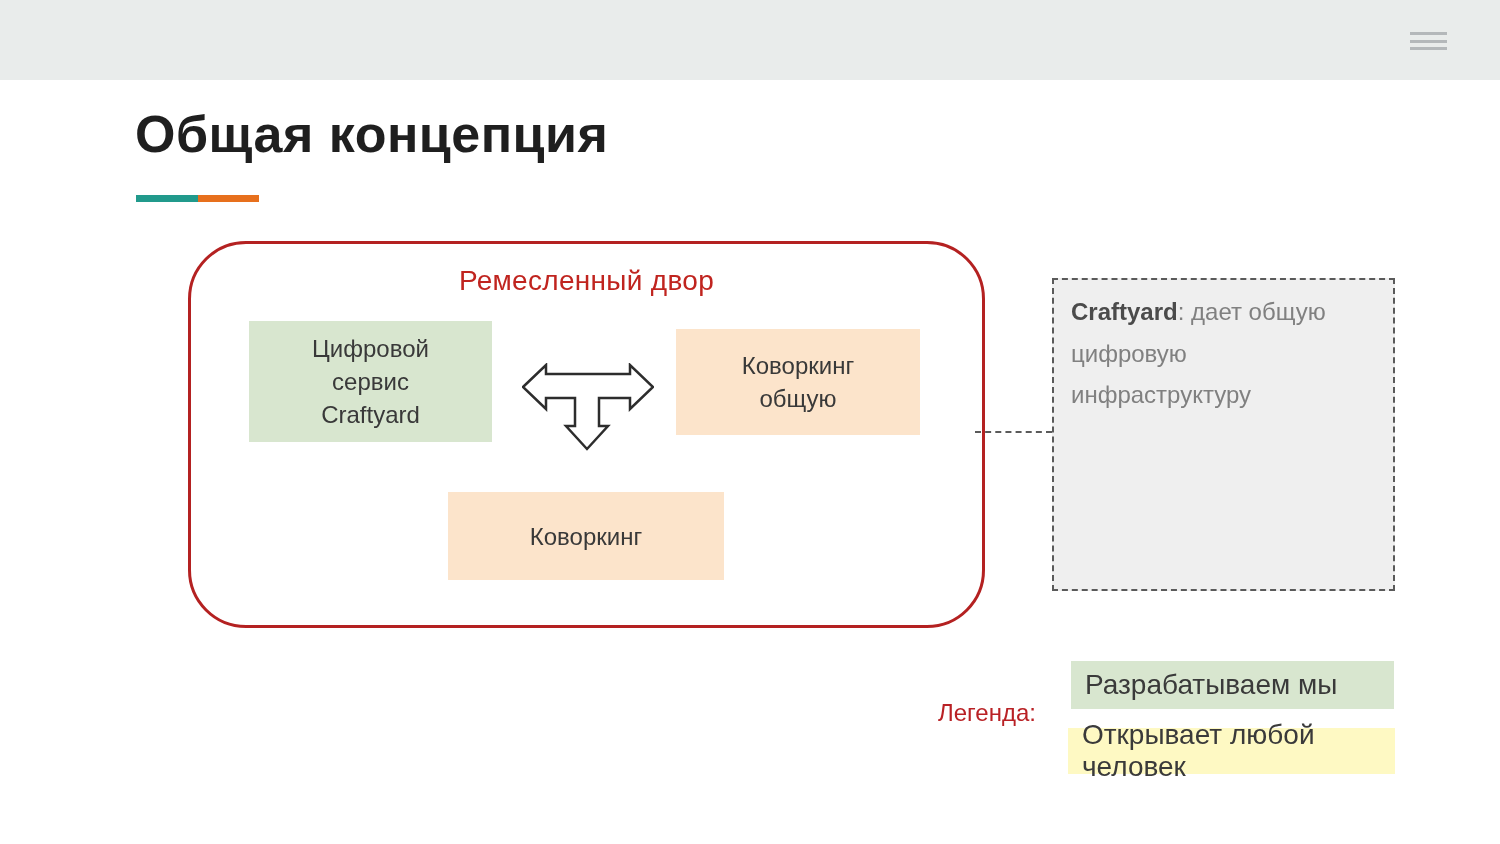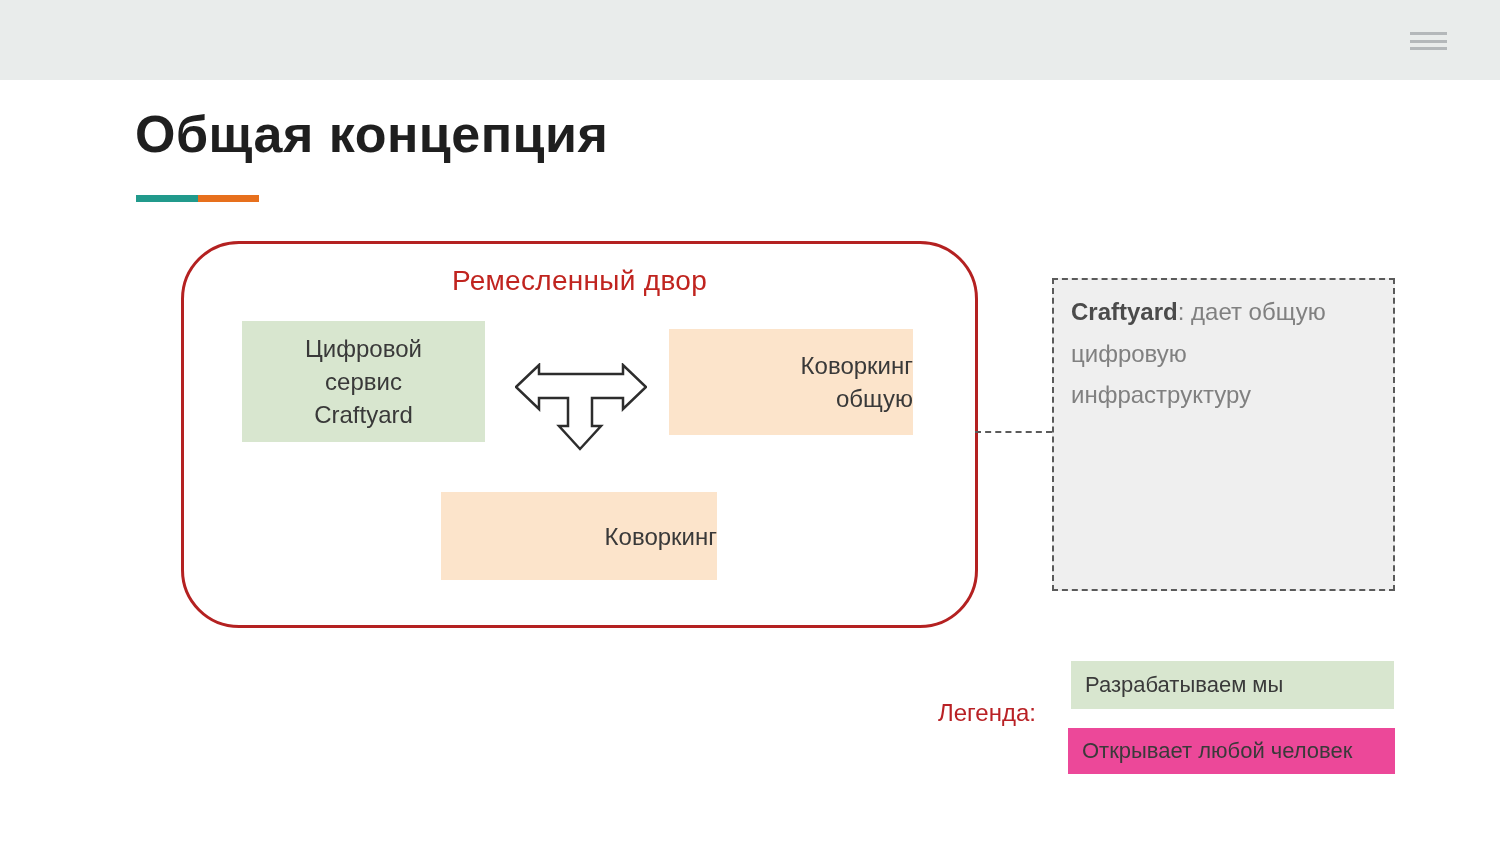--- a/index.html
+++ b/index.html
@@ -37,41 +37,41 @@
   .accent-bar {
     position: absolute; left: 136px; top: 195px;
     width: 123px; height: 7px;
     display: flex;
   }
   .accent-bar .teal   { width: 62px; height: 100%; background: #219a8c; }
   .accent-bar .orange { width: 61px; height: 100%; background: #e7701d; }
 
   
   .craftyard {
-    position: absolute; left: 181px; top: 241px;
+    position: absolute; left: 188px; top: 241px;
     width: 797px; height: 387px;
     border: 3px solid #b42121;
     border-radius: 58px;
     background: #ffffff;
   }
   .cy-title {
     position: absolute; left: 0; top: 21px; width: 100%;
     text-align: center;
     font-size: 28px; color: #c0241f; font-weight: 500;
     letter-spacing: 0.3px;
   }
   .node {
     position: absolute;
     display: flex; flex-direction: column;
     justify-content: center; text-align: center;
     font-size: 24px; color: #393939;
   }
   .node div { line-height: 33px; }
   .node-green  { background: #d8e6cf; }
-  .node-orange { background: #fce4cb; text-align: right; }
+  .node-orange { background: #fce4cb; }
   .node-digital   { left: 58px;  top: 77px;  width: 243px; height: 121px; }
   .node-centers   { left: 485px; top: 85px;  width: 244px; height: 106px; }
   .node-workshops { left: 257px; top: 248px; width: 276px; height: 88px;  }
 
   .arrow3 {
     position: absolute; left: 331px; top: 119px;
     width: 132px; height: 88px;
   }
 
   
@@ -93,29 +93,29 @@
 
   
   .legend-label {
     position: absolute; left: 938px; top: 699px;
     font-size: 24px; color: #b92125; font-weight: 500;
   }
   .legend-item {
     position: absolute;
     display: flex; align-items: center;
     padding-left: 14px;
-    font-size: 22px; color: #3a3a3a;
+    font-size: 28px; color: #3a3a3a;
   }
   .legend-green {
     left: 1071px; top: 661px; width: 323px; height: 48px;
     background: #d8e6cf;
   }
   .legend-orange {
     left: 1068px; top: 728px; width: 327px; height: 46px;
-    background: #ec4899;
+    background: #fef9c3;
   }
 </style>
 </head>
 <body>
 
 <div class="topbar">
   <div class="menu-icon">
     <span></span>
     <span></span>
     <span></span>

